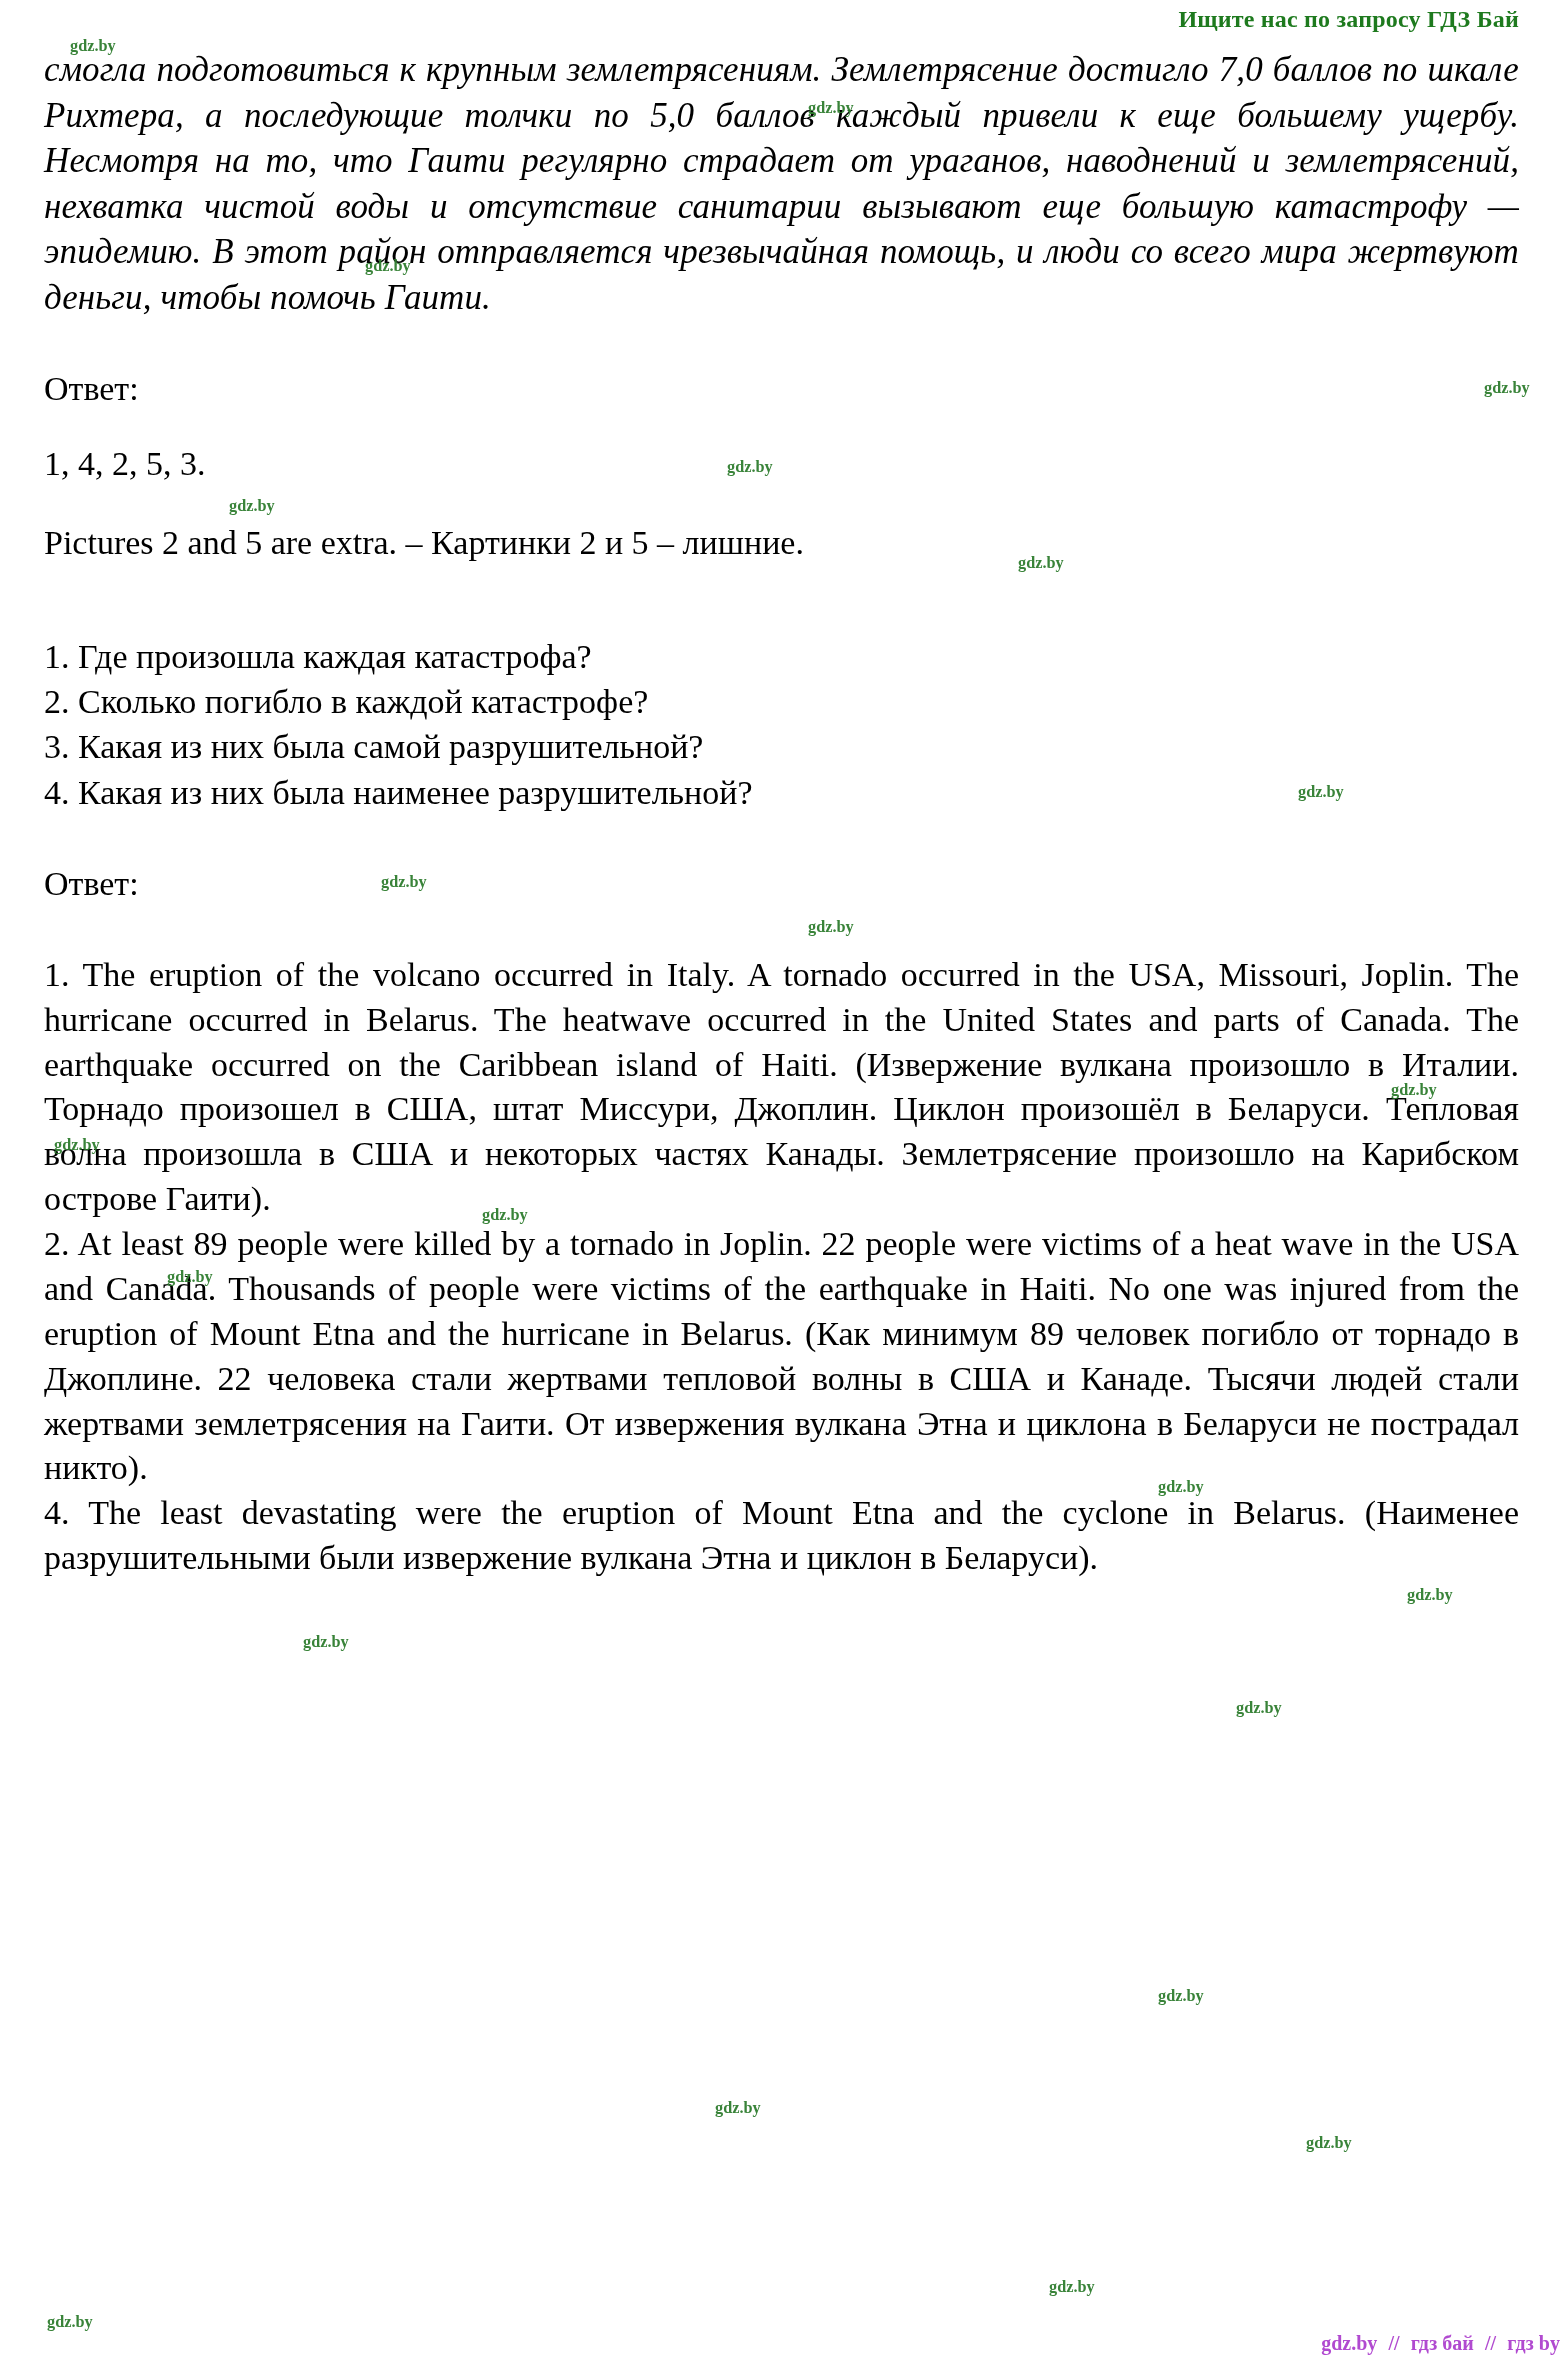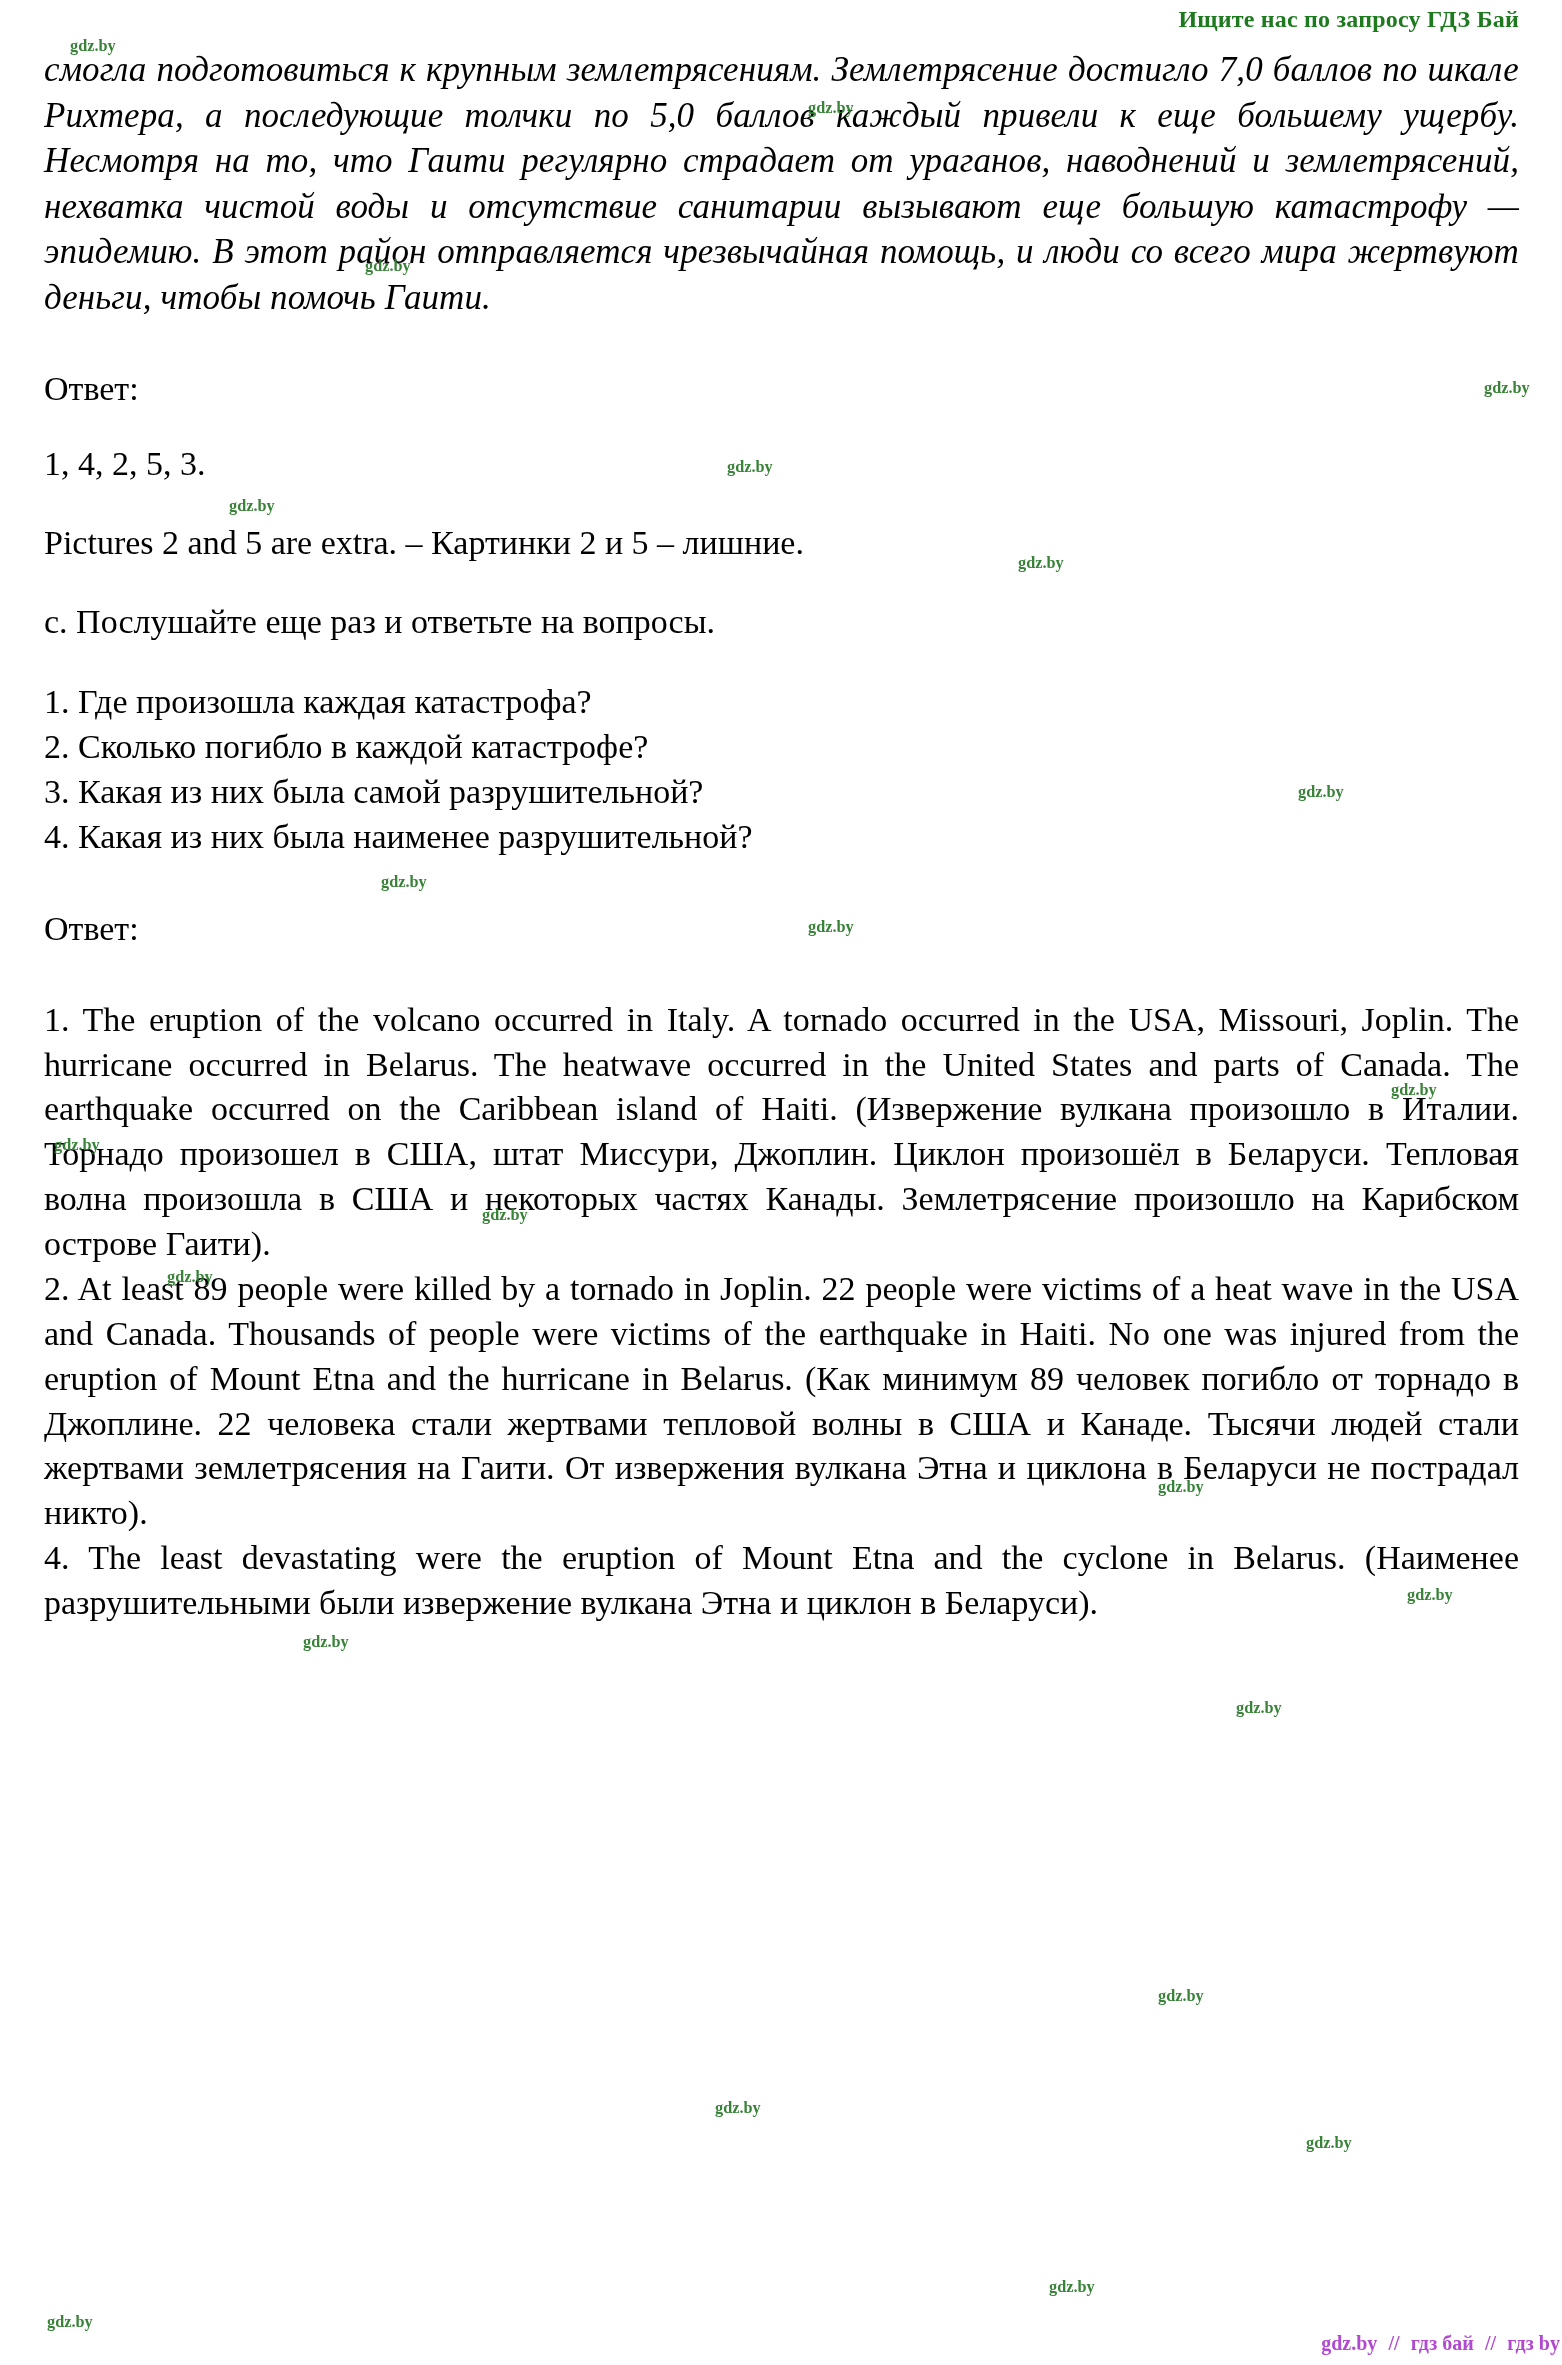--- a/index.html
+++ b/index.html
@@ -99,21 +99,20 @@
     <div class="gap-md"></div>
 
     <p class="line">1, 4, 2, 5, 3.</p>
 
     <div class="gap-md"></div>
 
     <p class="line">Pictures 2 and 5 are extra. – Картинки 2 и 5 – лишние.</p>
 
     <div class="gap-md"></div>
 
-    <p class="line">c. Послушайте еще раз и ответьте на вопросы.</p>
 
     <div class="gap-md"></div>
 
     <div class="qlist">
       <p class="line">1. Где произошла каждая катастрофа?</p>
       <p class="line">2. Сколько погибло в каждой катастрофе?</p>
       <p class="line">3. Какая из них была самой разрушительной?</p>
       <p class="line">4. Какая из них была наименее разрушительной?</p>
     </div>
 

